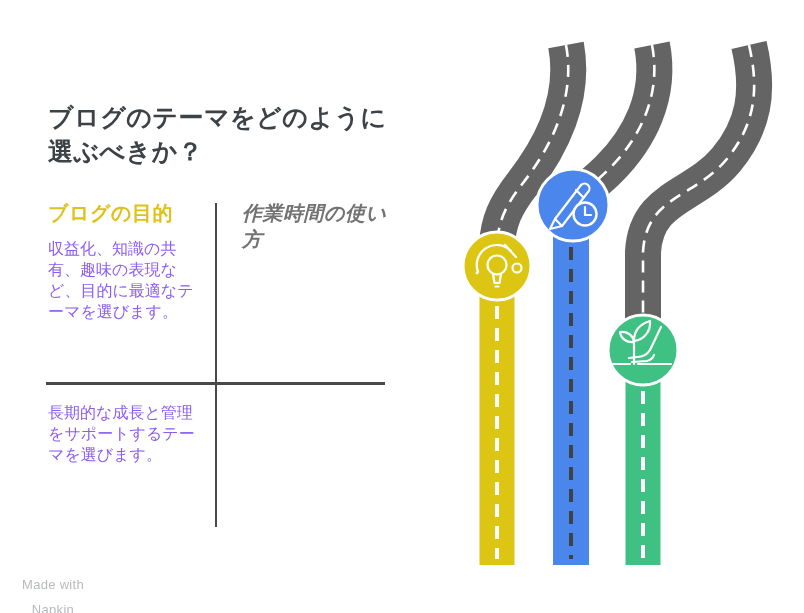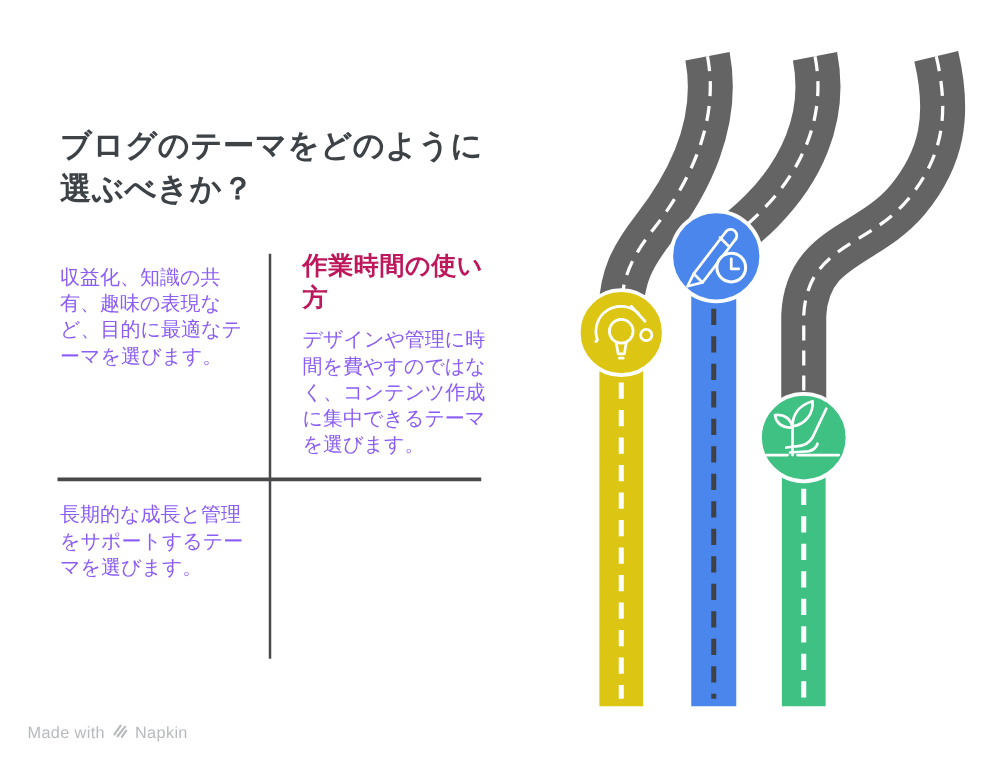--- a/index.html
+++ b/index.html
@@ -14,59 +14,59 @@
     font-size:25px;line-height:34px;font-weight:bold;color:#3d4247;
     white-space:pre-line;letter-spacing:0.5px;
   }
   .cell{position:absolute;}
   .cell h2{margin:0;font-size:20px;line-height:26px;font-weight:bold;letter-spacing:0.5px;}
   .cell p{margin:0;font-size:16px;line-height:21px;color:#8b5cf6;}
   .cell-purpose{left:48px;top:200px;width:152px;}
   .cell-purpose h2{color:#dfc11c;}
   .cell-purpose p{margin-top:12px;}
   .cell-time{left:242px;top:200px;width:150px;}
-  .cell-time h2{color:#be185d;}
+  .cell-time h2{color:#737373;font-style:italic;}
   .cell-time p{margin-top:10px;}
   .cell-sustain{left:48px;top:402px;width:152px;}
   .cell-sustain h2{color:#3fbd7e;}
   .cell-sustain p{}
   .divider-v{
     position:absolute;left:215px;top:203px;width:2px;height:324px;
     background:#47494b;
   }
   .divider-h{
     position:absolute;left:46px;top:382px;width:339px;height:3px;
     background:#47494b;
   }
   .roadmap{
     position:absolute;left:0;top:0;width:804px;height:613px;
     pointer-events:none;
   }
   .footer{
     position:absolute;left:22px;top:577px;height:16px;
     display:flex;align-items:center;gap:5px;
-    font-size:13px;color:#b7babd;letter-spacing:0.3px;
+    font-size:13px;color:#b7babd;letter-spacing:0.3px;flex-direction:column;
   }
   .footer svg{display:block;}
 </style>
 </head>
 <body>
 
 <div class="page">
 
   <h1 class="title">ブログのテーマをどのように
 選ぶべきか？</h1>
 
   <section class="cell cell-purpose">
+    <h2>ブログの目的</h2>
     <p>収益化、知識の共有、趣味の表現など、目的に最適なテーマを選びます。</p>
   </section>
 
   <section class="cell cell-time">
     <h2>作業時間の使い方</h2>
-    <p>デザインや管理に時間を費やすのではなく、コンテンツ作成に集中できるテーマを選びます。</p>
   </section>
 
   <section class="cell cell-sustain">
     <p>長期的な成長と管理をサポートするテーマを選びます。</p>
   </section>
 
   <div class="divider-v"></div>
   <div class="divider-h"></div>
 
   <svg class="roadmap" viewBox="0 0 804 613">

